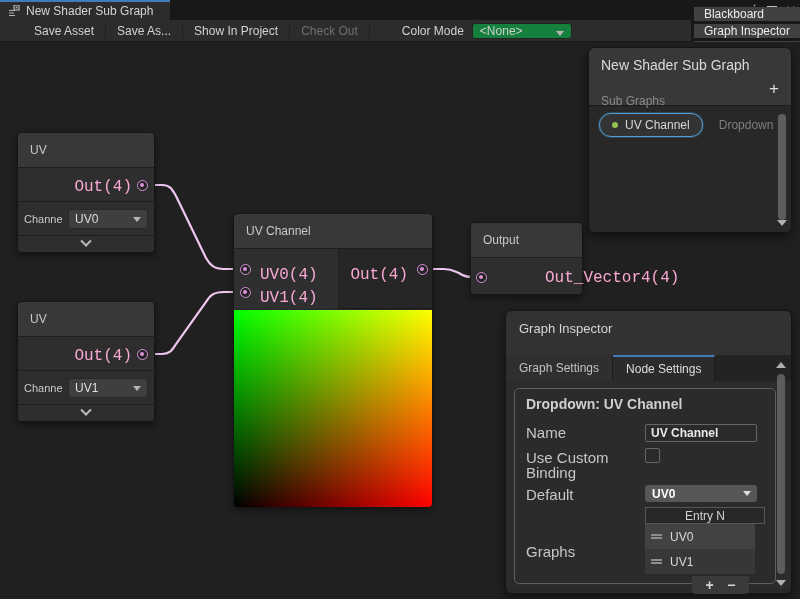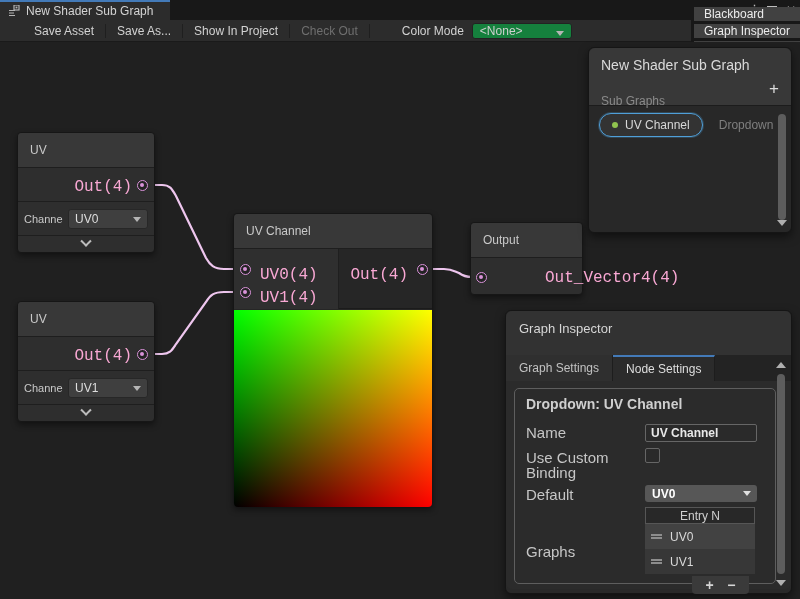--- a/index.html
+++ b/index.html
@@ -110,21 +110,21 @@
   .sec-title { font-size:14px; font-weight:bold; color:#cfcfcf; padding:0 11px 9px 11px; }
   .frow { display:flex; align-items:flex-start; padding:2px 11px; }
   .flabel { width:119px; flex:none; font-size:15px; color:#c6c6c6; padding-top:2px; line-height:15px; }
   .fctrl { width:112px; flex:none; }
   .txt-input { width:112px; height:18px; background:#2a2a2a; border:1px solid #666; border-radius:2px;
                color:#e8e8e8; font-size:12px; font-weight:bold; padding:0 5px; outline:none; }
   .checkbox { width:15px; height:15px; background:#2a2a2a; border:1px solid #666; border-radius:2px; cursor:pointer; }
   .big-drop { position:relative; width:112px; height:17px; background:#575757; border-radius:3px;
               display:flex; align-items:center; padding:0 7px; font-size:12px; font-weight:bold; color:#fff; cursor:pointer; }
   .big-drop .tri { position:absolute; right:6px; top:6px; border-top-color:#e0e0e0; }
-  .entry-head { width:110px; height:17px; background:#282828; border:1px solid #565656;
+  .entry-head { width:120px; height:17px; background:#282828; border:1px solid #565656;
                 display:flex; align-items:center; justify-content:center; font-size:12px; color:#d0d0d0; }
   .entry-row { width:110px; height:25px; display:flex; align-items:center; gap:8px; padding:0 6px; cursor:pointer; }
   .entry-row.alt1 { background:#424242; }
   .entry-row.alt2 { background:#373737; }
   .drag-handle { width:11px; height:5px; border-top:2px solid #8d8d8d; border-bottom:2px solid #8d8d8d; }
   .entry-text { font-size:12px; color:#dadada; }
   .list-foot { width:57px; height:18px; margin:2px 8px 0 auto; background:#3a3a3a; border-radius:0 0 4px 4px;
                display:flex; align-items:center; justify-content:space-evenly; }
   .lf-btn { font-size:14px; font-weight:bold; color:#d6d6d6; cursor:pointer; line-height:1; }
 </style>

